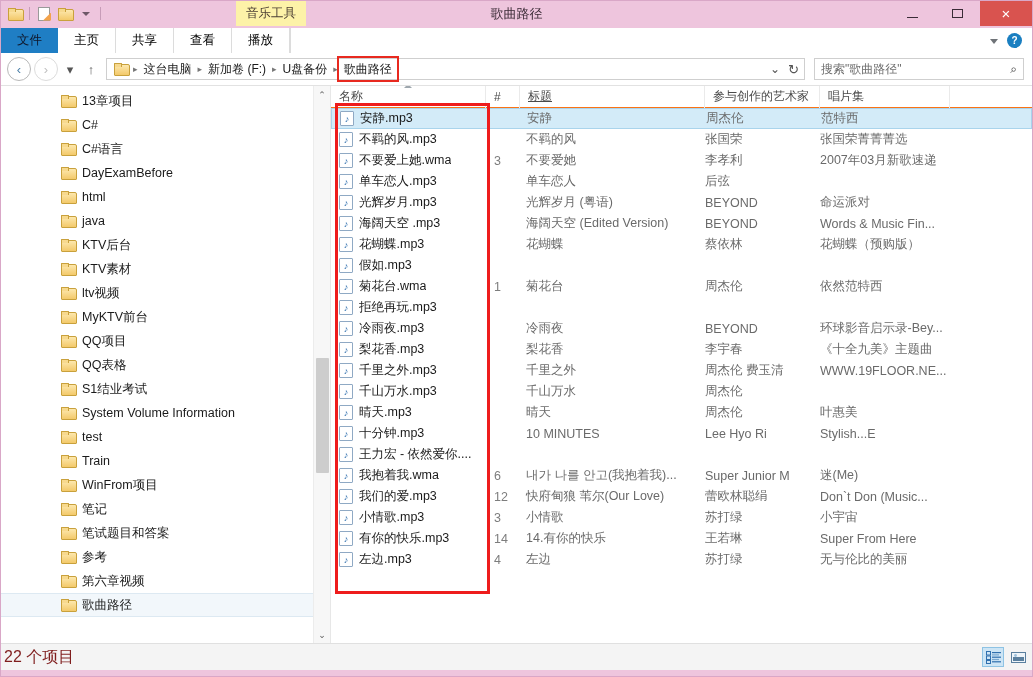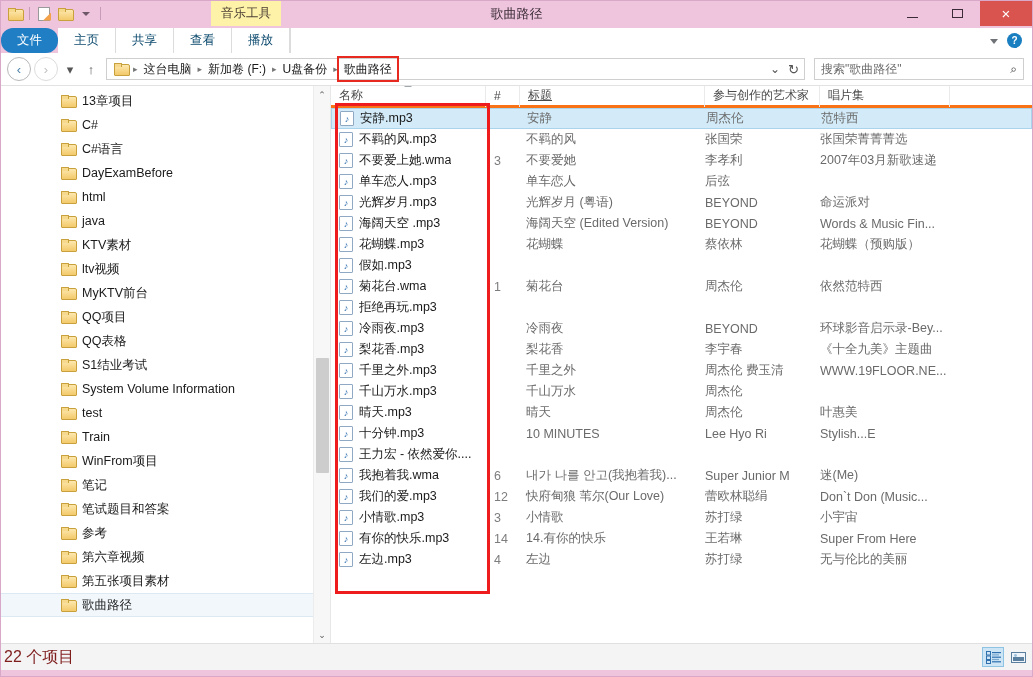--- a/index.html
+++ b/index.html
@@ -46,21 +46,21 @@
   }
   .page-glyph:after{
     content:"";position:absolute;right:-2px;bottom:-1px;width:8px;height:8px;
     background:#f3a24a;clip-path:polygon(0 100%,100% 0,100% 100%);
   }
   .qat-caret{
     width:0;height:0;border-left:4px solid transparent;border-right:4px solid transparent;
     border-top:4px solid #6e5868;
   }
   .ctx-tab {
-    position:absolute; left:210px; top:0; height:25px;
+    position:absolute; left:235px; top:0; height:25px;
     background:#fdf2a8; padding:0 10px;
     display:flex; align-items:center; justify-content:center;
     font-size:12.5px; color:#4d4035;
   }
   .win-title {
     position:absolute; left:0; right:0; top:0; height:25px;
     display:flex; align-items:center; justify-content:center;
     font-size:13px; color:#3a2b36; pointer-events:none;
   }
   .wctl { position:absolute; right:0; top:0; height:25px; display:flex; }
@@ -73,24 +73,24 @@
   .max-sq { width:11px; height:9px; border:1px solid #3a2b36; }
 
   
   .ribbon {
     flex:0 0 27px; height:27px; position:relative;
     background:#eec5dd; display:flex; align-items:flex-end;
   }
   .tabs { display:flex; align-items:flex-end; height:27px; }
   .tab {
     height:25px; padding:0 16px; display:flex;align-items:center;justify-content:center;
-    font-size:12.5px; color:#0c4a6e; background:#ffffff; border-right:1px solid #dcdcdc;
+    font-size:12.5px; color:#000000; background:#ffffff; border-right:1px solid #dcdcdc;
     cursor:default;
   }
-  .tab.file { background:#1f7ec4; color:#ffffff; border-right:none; font-weight:normal;border-radius:12px;}
+  .tab.file { background:#1f7ec4; color:#0f172a; border-right:none; font-weight:normal;}
   .tab.play { background:#ffffff; }
   .tab-spacer{ flex:1; height:25px; background:#ffffff; border-left:1px solid #dcdcdc;}
   .ribbon-right {
     height:25px; background:#ffffff; display:flex; align-items:center; gap:9px;
     padding-right:10px;
   }
   .chev-dn {
     width:0;height:0;border-left:4px solid transparent;border-right:4px solid transparent;
     border-top:5px solid #6f7378; margin-top:2px;
   }
@@ -152,21 +152,21 @@
     display:flex; flex-direction:column; align-items:center;
   }
   .vs-arrow { height:17px; width:17px; display:flex;align-items:center;justify-content:center;
     color:#5a5a5a; font-size:9px; cursor:default;}
   .vs-track { flex:1; width:17px; position:relative; }
   .vs-thumb { position:absolute; left:2px; width:13px; background:#cdcdcd; border-radius:1px; }
 
   
   .list-pane { flex:1; position:relative; background:#fff; overflow:hidden; }
   .col-head {
-    height:22px; display:flex; align-items:center; border-bottom:3px solid #f97316;
+    height:22px; display:flex; align-items:center; border-bottom:1px solid #f97316;
     font-size:12px; color:#4a4a4a; background:#fff;text-align:right;
   }
   .col-head .ch { height:22px; display:flex;align-items:center; padding-left:8px;
       border-right:1px solid #eaeaea; cursor:default; position:relative;}
   .ch.c-name { width:155px; }
   .ch.c-num  { width:34px; }
   .ch.c-title{ width:185px;text-decoration:underline; }
   .ch.c-art  { width:115px; }
   .ch.c-alb  { width:130px; }
   .sort-caret {
@@ -310,20 +310,24 @@
           <div class="tree-item">
             <span class="folder-glyph"></span>
             <span>html</span>
           </div>
           <div class="tree-item">
             <span class="folder-glyph"></span>
             <span>java</span>
           </div>
           <div class="tree-item">
             <span class="folder-glyph"></span>
+            <span>KTV后台</span>
+          </div>
+          <div class="tree-item">
+            <span class="folder-glyph"></span>
             <span>KTV素材</span>
           </div>
           <div class="tree-item">
             <span class="folder-glyph"></span>
             <span>ltv视频</span>
           </div>
           <div class="tree-item">
             <span class="folder-glyph"></span>
             <span>MyKTV前台</span>
           </div>
@@ -363,24 +367,20 @@
             <span class="folder-glyph"></span>
             <span>笔试题目和答案</span>
           </div>
           <div class="tree-item">
             <span class="folder-glyph"></span>
             <span>参考</span>
           </div>
           <div class="tree-item">
             <span class="folder-glyph"></span>
             <span>第六章视频</span>
-          </div>
-          <div class="tree-item">
-            <span class="folder-glyph"></span>
-            <span>第五张项目素材</span>
           </div>
           <div class="tree-item sel">
             <span class="folder-glyph"></span>
             <span>歌曲路径</span>
           </div>
           <div class="tree-item"></div>
         </div>
       <div class="vscroll">
         <div class="vs-arrow">⌃</div>
         <div class="vs-track">

